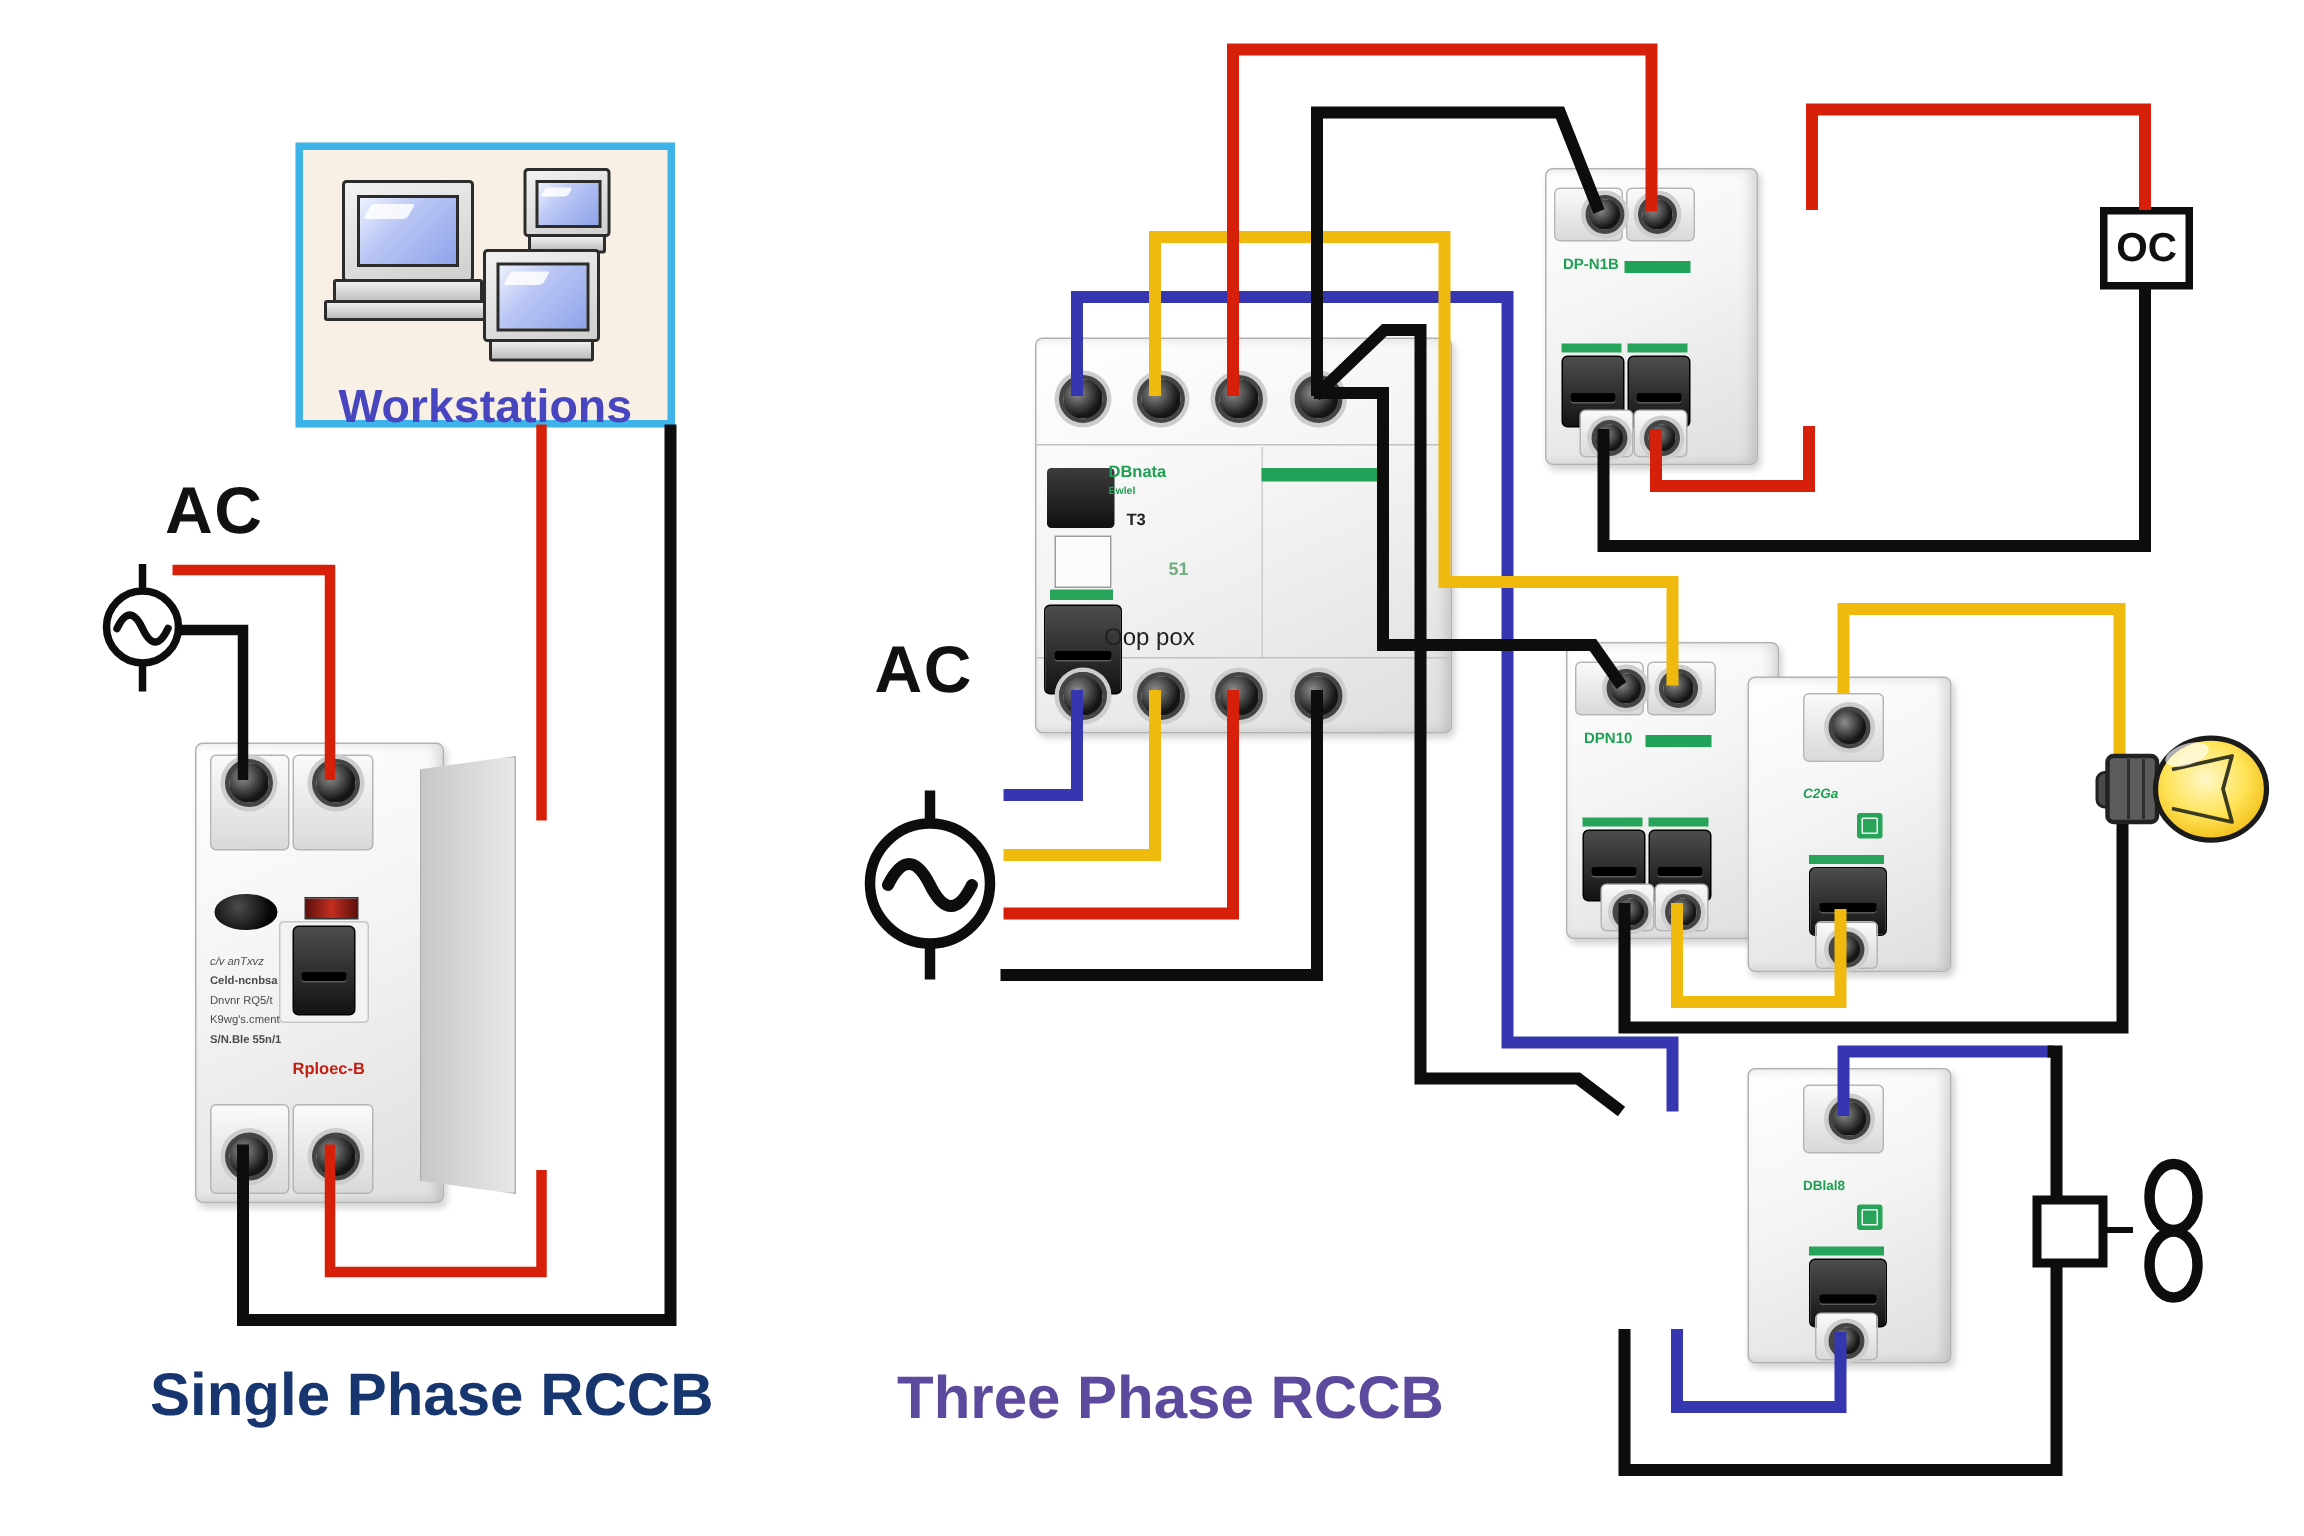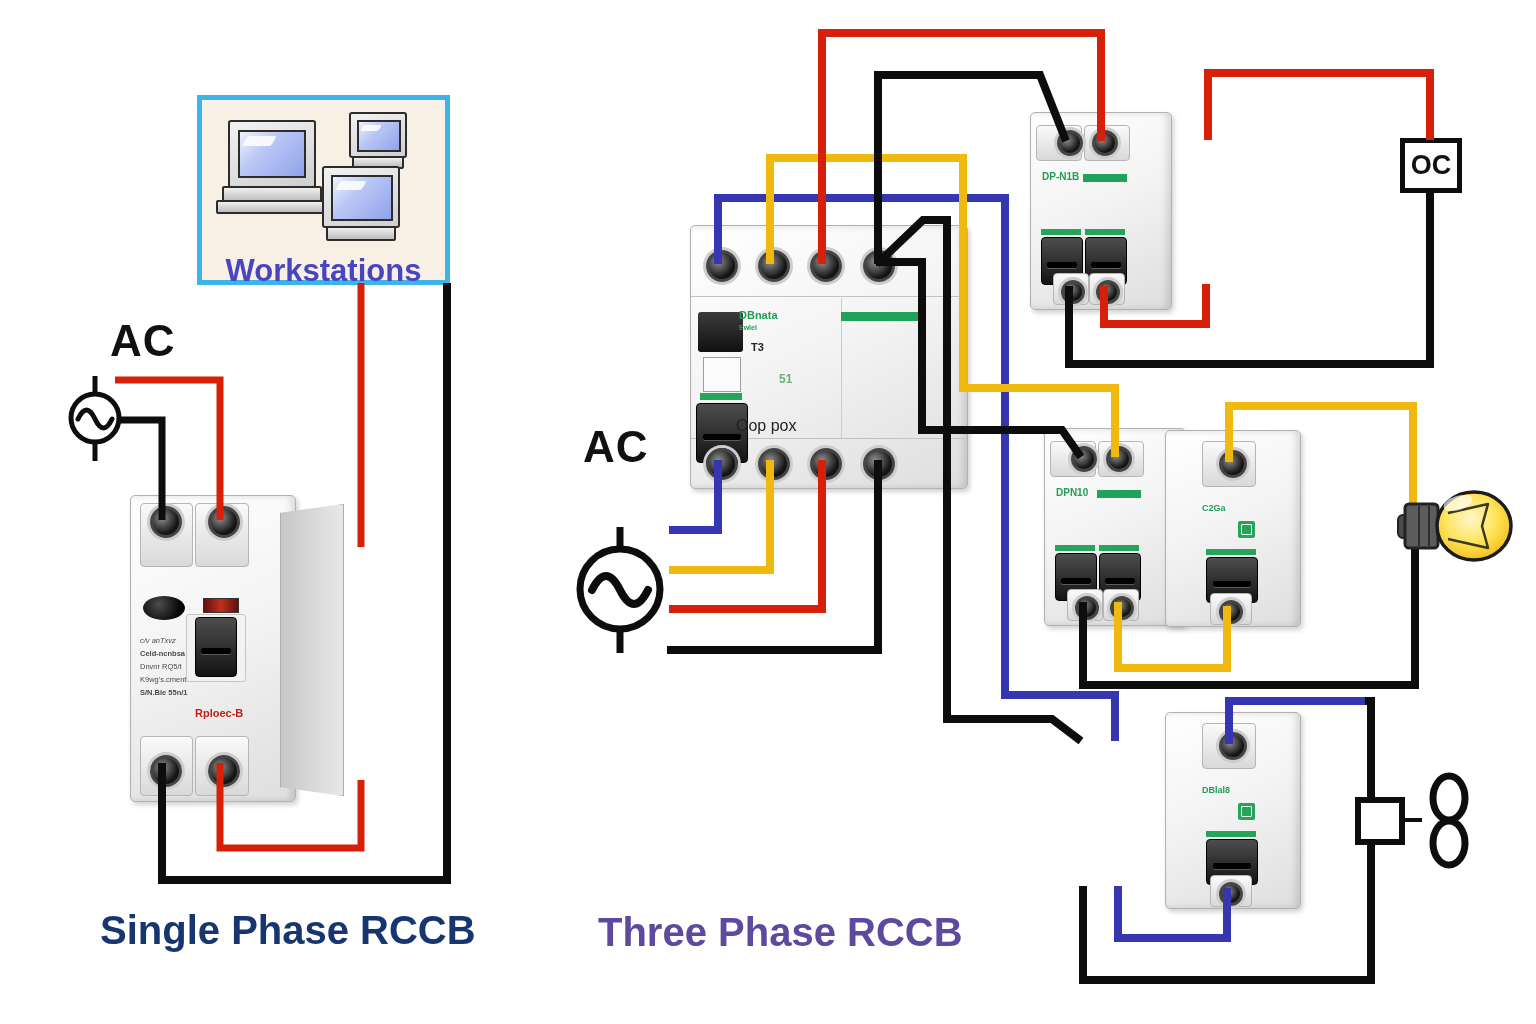--- a/index.html
+++ b/index.html
@@ -265,21 +265,21 @@
       <div class="gbar"></div>
     <div class="gstrip s1"></div>
       <div class="gstrip s2"></div>
     <div class="toggle g1"></div>
       <div class="toggle g2"></div>
     <div class="tab tabC"></div>
       <div class="tab tabD"></div>
     <span class="term tB1"></span>
       <span class="term tB2"></span>
   </div>
-  <div class="bk b1" style="left:1165px;top:430px;">
+  <div class="bk b1" style="left:1165px;top:451px;font-style:italic;">
     <div class="tab tabA"></div>
     <span class="term tA1"></span>
     <div class="brand">C2Ga</div>
     <span class="gsq"></span>
     <div class="gstrip s1"></div>
     <div class="toggle g1"></div>
     <div class="tab tabC"></div>
     <span class="term tB1"></span>
   </div>
 

